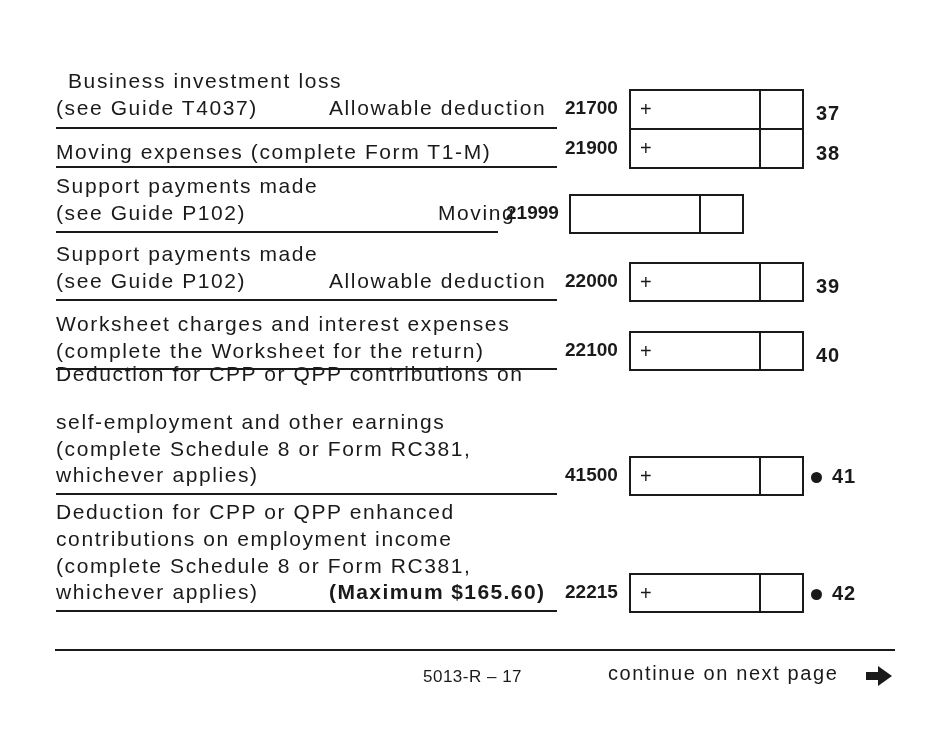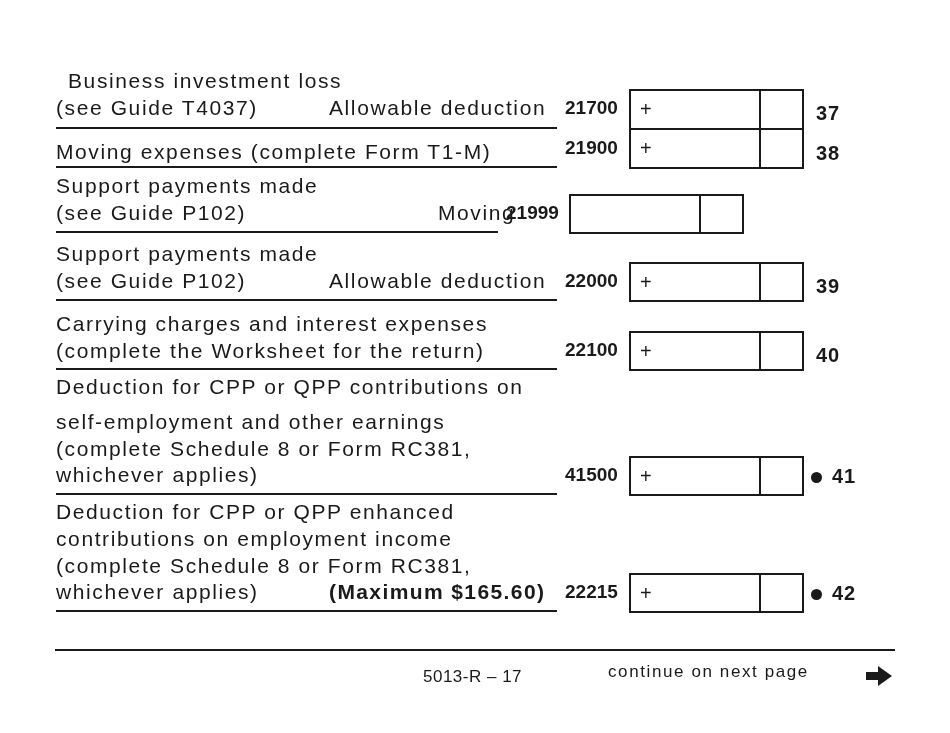--- a/index.html
+++ b/index.html
@@ -8,21 +8,21 @@
   .txt { position:absolute; font-size:21px; letter-spacing:1.6px; white-space:nowrap; line-height:26px; }
   .bold { font-weight:bold; letter-spacing:0.2px; }
   .code { position:absolute; font-size:19px; font-weight:bold; white-space:nowrap; line-height:24px; }
   .lineno { position:absolute; font-size:20px; font-weight:bold; letter-spacing:1px; white-space:nowrap; line-height:24px; }
   .rule { position:absolute; height:2px; background:#1a1a1a; }
   .box { position:absolute; border:2px solid #1a1a1a; box-sizing:border-box; background:#fff; }
   .box .div { position:absolute; top:0; bottom:0; width:2px; background:#1a1a1a; }
   .box .plus { position:absolute; left:9px; top:7px; font-size:20px; line-height:22px; }
   .dot { position:absolute; width:11px; height:11px; border-radius:50%; background:#1a1a1a; }
   .footer-text { position:absolute; font-size:17px; white-space:nowrap; letter-spacing:0.5px; }
-  .continue { position:absolute; font-size:17px; letter-spacing:1.6px; white-space:nowrap; }
+  .continue { position:absolute; font-size:20px; letter-spacing:1.6px; white-space:nowrap; }
 </style>
 </head>
 <body>
 
 <div class="txt" style="left:56px;top:68px;margin-left:12px;">Business investment loss</div>
 <div class="txt" style="left:56px;top:95px;">(see Guide T4037)</div>
 <div class="txt" style="left:329px;top:95px;">Allowable deduction</div>
 <div class="code" style="left:565px;top:96px;">21700</div>
 <div class="rule" style="left:56px;top:127px;width:501px;"></div>
 <div class="box" style="left:629px;top:89px;width:175px;height:41px;">
@@ -53,31 +53,31 @@
 <div class="txt" style="left:56px;top:268px;">(see Guide P102)</div>
 <div class="txt" style="left:329px;top:268px;">Allowable deduction</div>
 <div class="code" style="left:565px;top:269px;">22000</div>
 <div class="rule" style="left:56px;top:299px;width:501px;"></div>
 <div class="box" style="left:629px;top:262px;width:175px;height:40px;">
   <span class="plus">+</span>
   <div class="div" style="left:128px;"></div>
 </div>
 <div class="lineno" style="left:816px;top:274px;">39</div>
 
-<div class="txt" style="left:56px;top:311px;">Carrying charges and interest expenses</div>
+<div class="txt" style="left:56px;top:311px;">Worksheet charges and interest expenses</div>
 <div class="txt" style="left:56px;top:338px;">(complete the Worksheet for the return)</div>
 <div class="code" style="left:565px;top:338px;">22100</div>
 <div class="rule" style="left:56px;top:368px;width:501px;"></div>
 <div class="box" style="left:629px;top:331px;width:175px;height:40px;">
   <span class="plus">+</span>
   <div class="div" style="left:128px;"></div>
 </div>
 <div class="lineno" style="left:816px;top:343px;">40</div>
 
-<div class="txt" style="left:56px;top:374px;">Deduction for CPP or QPP contributions on</div>
+<div class="txt" style="left:56px;top:361px;">Deduction for CPP or QPP contributions on</div>
 <div class="txt" style="left:56px;top:409px;">self-employment and other earnings</div>
 <div class="txt" style="left:56px;top:436px;">(complete Schedule 8 or Form RC381,</div>
 <div class="txt" style="left:56px;top:462px;">whichever applies)</div>
 <div class="code" style="left:565px;top:463px;">41500</div>
 <div class="rule" style="left:56px;top:493px;width:501px;"></div>
 <div class="box" style="left:629px;top:456px;width:175px;height:40px;">
   <span class="plus">+</span>
   <div class="div" style="left:128px;"></div>
 </div>
 <div class="dot" style="left:811px;top:472px;"></div>

